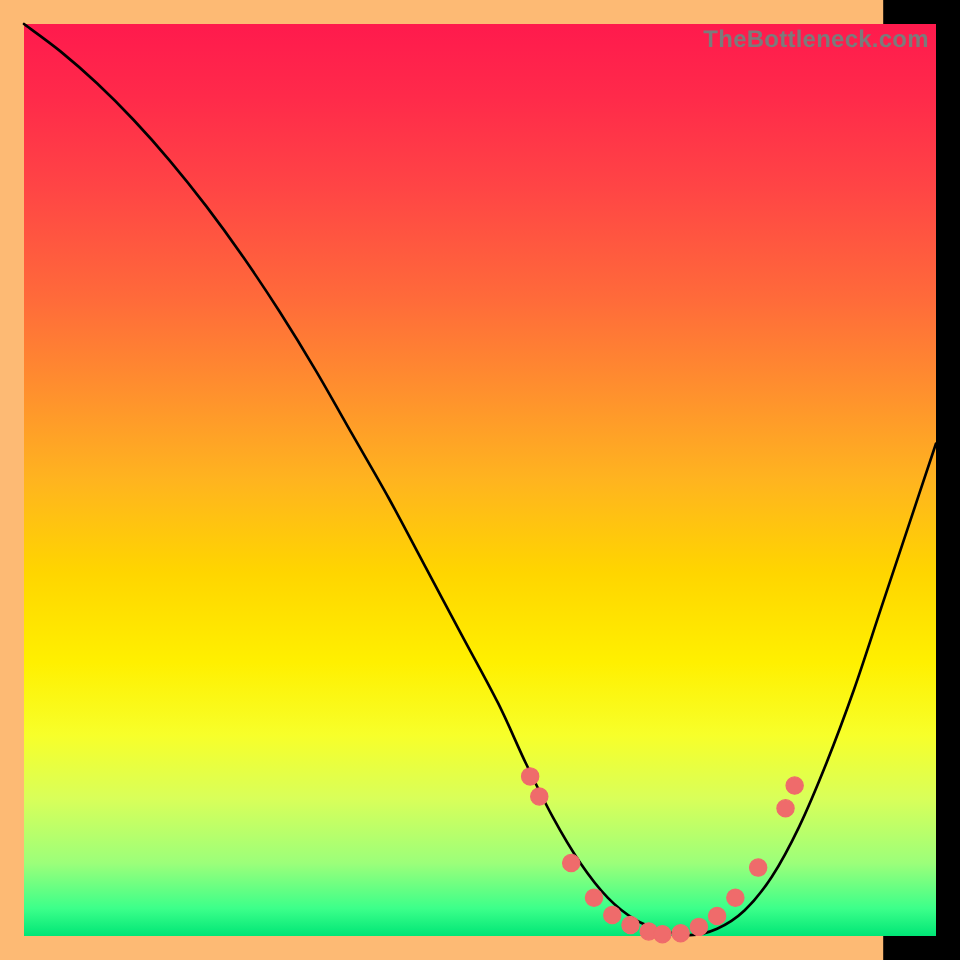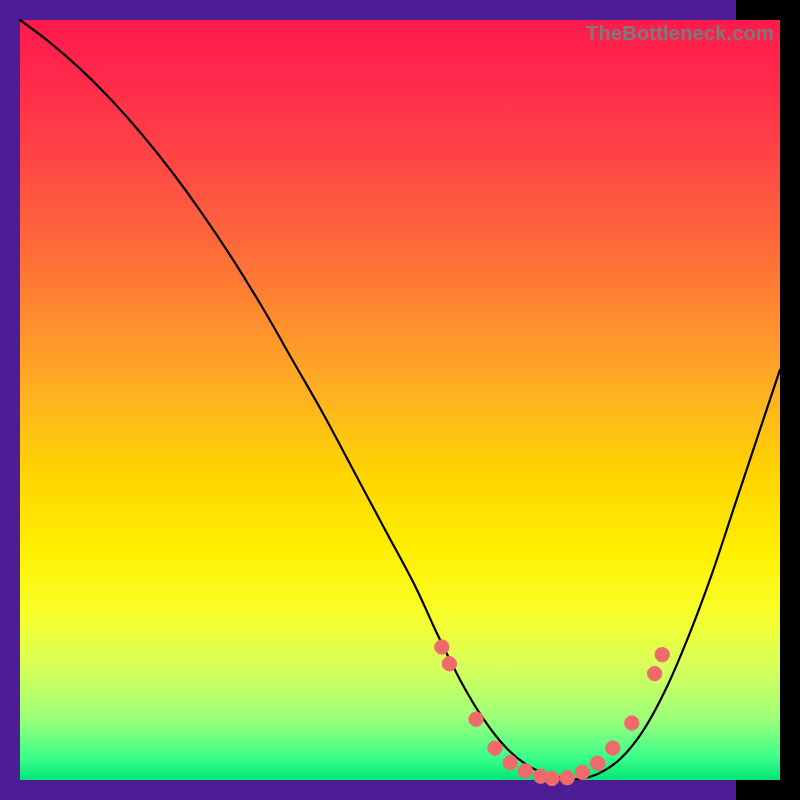--- a/index.html
+++ b/index.html
@@ -1,21 +1,21 @@
 <!DOCTYPE html>
 <html><head>
 <meta charset="utf-8">
 <style>
   * { margin: 0; padding: 0; box-sizing: border-box; }
   html, body { width: 800px; height: 800px; overflow: hidden; background: #000; }
   .frame {
     position: relative;
     width: 736px;
     height: 800px;
-    background: #4c1d95;
+    background: #fdba74;
   }
   .plot-area {
     position: absolute;
     left: 20px;
     top: 20px;
     width: 760px;
     height: 760px;
     background: linear-gradient(to bottom,
       #ff1a4d 0%,
       #ff2a4a 8%,

